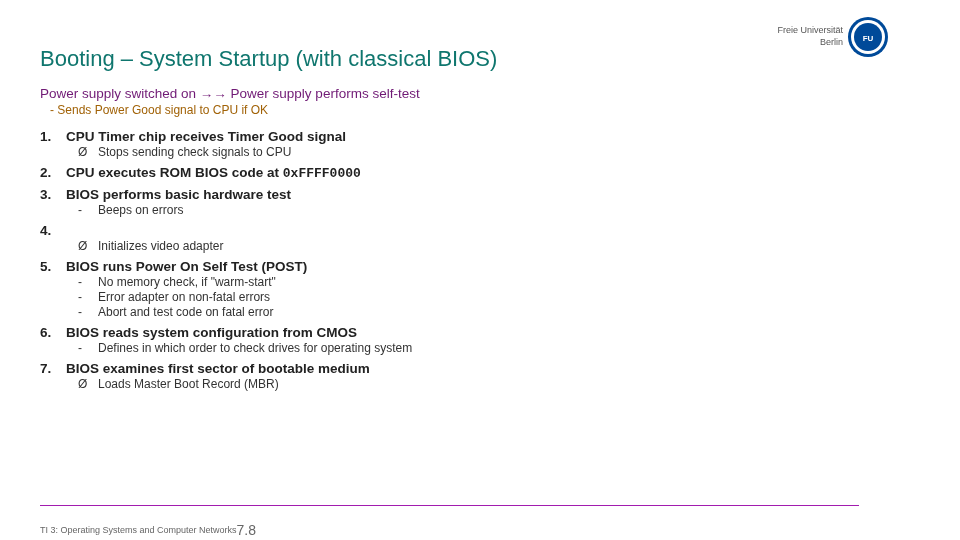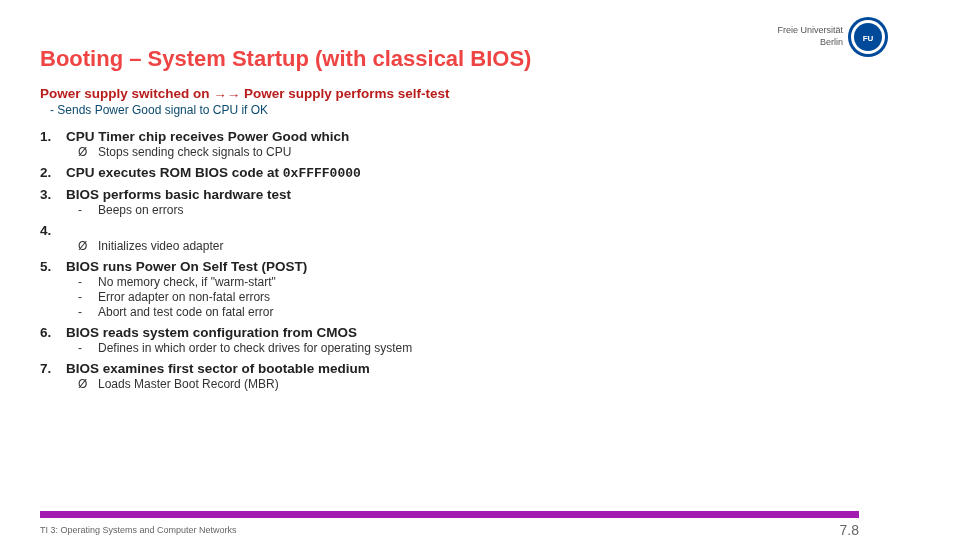--- a/index.html
+++ b/index.html
@@ -45,38 +45,38 @@
     }
 
     .logo-emblem {
       width: 42px;
       height: 42px;
     }
 
     
     .slide-title {
       font-size: 22px;
-      font-weight: bold;
-      color: #ef4444;
+      font-weight: normal;
+      color: #0f766e;
       margin-top: 8px;
       margin-bottom: 14px;
       border-bottom: none;
     }
 
     
     .subtitle {
       font-size: 13.5px;
-      font-weight: bold;
-      color: #b91c1c;
+      font-weight: normal;
+      color: #701a75;
       margin-bottom: 2px;
     }
 
     .subtitle-note {
       font-size: 12px;
-      color: #0c4a6e;
+      color: #a16207;
       margin-left: 10px;
       margin-bottom: 12px;
     }
 
     
     .main-list {
       list-style: none;
       margin-top: 4px;
     }
 
@@ -129,24 +129,23 @@
       color: #333;
     }
 
     
     .footer {
       position: absolute;
       bottom: 10px;
       left: 40px;
       right: 40px;
       display: flex;
-      justify-content: space-between;
       align-items: center;
-      border-top: 7px solid #a21caf;
-      padding-top: 4px;
+      border-top: 1px solid #a21caf;
+      padding-top: 16px;
     }
 
     .footer-left {
       font-size: 9px;
       color: #666;
     }
 
     .footer-right {
       font-size: 14px;
       color: #666;
@@ -176,21 +175,21 @@
   <div class="subtitle">
     <span>Power supply switched on →→ Power supply performs self-test</span>
   </div>
   <div class="subtitle-note">- Sends Power Good signal to CPU if OK</div>
 
   <ol class="main-list">
 
     <li>
       <div class="item-row">
         <span class="item-number">1.</span>
-        <span class="item-label">CPU Timer chip receives Power Good which</span>
+        <span class="item-label">CPU Timer chip receives Timer Good signal</span>
       </div>
       <div class="sub-items">
         <div class="sub-item">
           <span class="sub-bullet">Ø</span>
           <span>Stops sending check signals to CPU</span>
         </div>
       </div>
     </li>
 
     <li>

